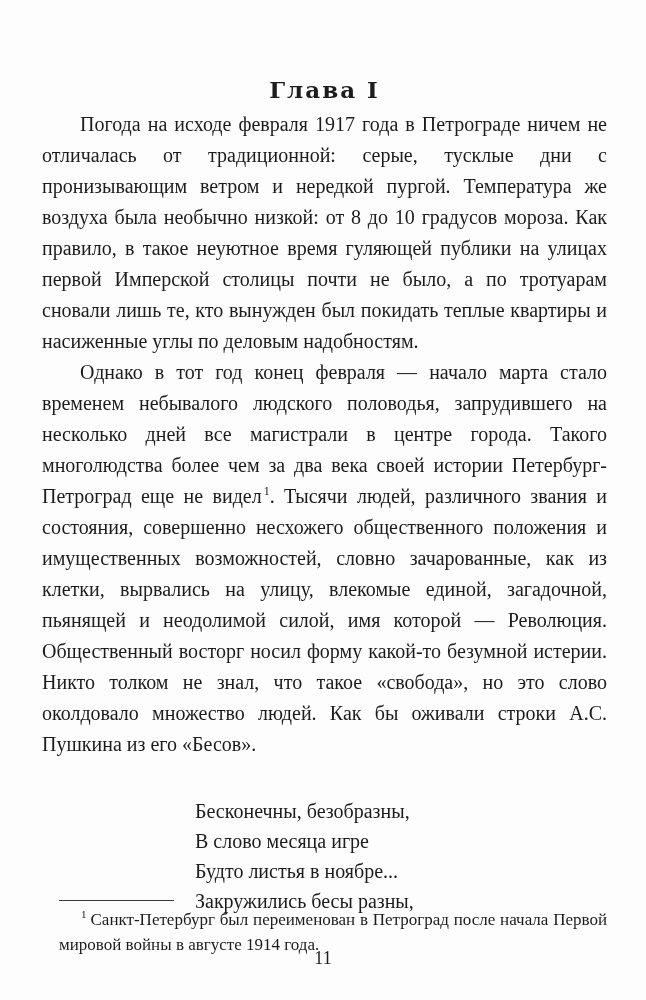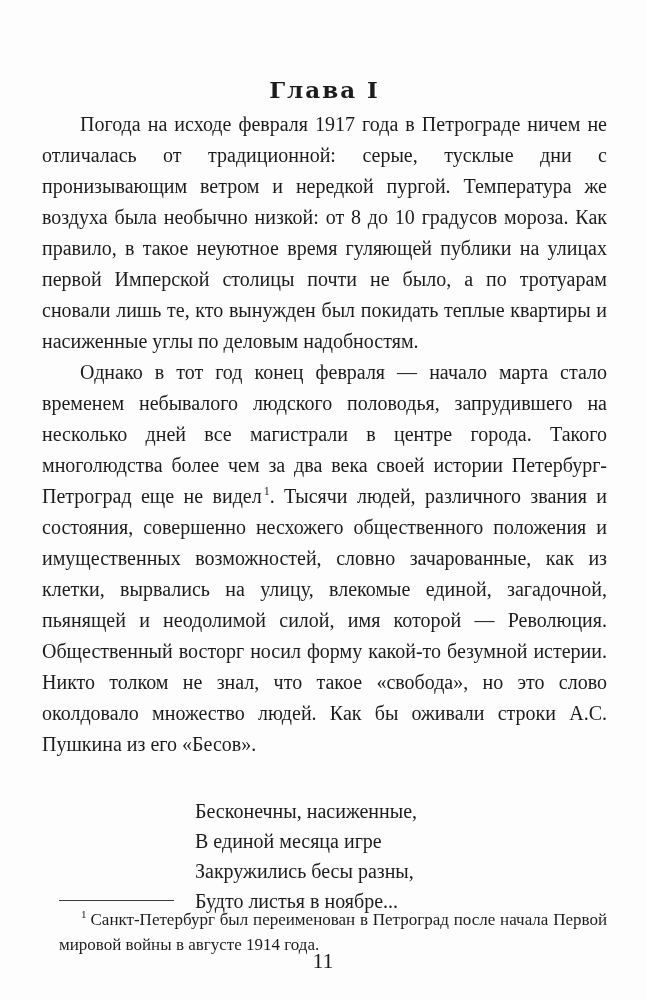--- a/index.html
+++ b/index.html
@@ -77,21 +77,21 @@
     font-size: 11px;
     line-height: 0;
     margin-right: 4px;
   }
   .page-number {
     position: absolute;
     left: 0;
     right: 0;
     top: 948px;
     text-align: center;
-    font-size: 22px;
+    font-size: 18px;
   }
 </style>
 </head>
 <body>
 
 <div class="page">
 
   <div class="chapter-label">Глава I</div>
 
 
@@ -99,24 +99,24 @@
     <p>
       <span>Погода на исходе февраля 1917 года в Петрограде ничем не отличалась от традиционной: серые, тусклые дни с пронизывающим ветром и нередкой пургой. Температура же воздуха была необычно низкой: от 8 до 10 градусов мороза. Как правило, в такое неуютное время гуляющей публики на улицах первой Имперской столицы почти не было, а по тротуарам сновали лишь те, кто вынужден был покидать теплые квартиры и насиженные углы по деловым надобностям.</span>
     </p>
     <p>
       <span>Однако в тот год конец февраля — начало марта стало временем небывалого людского половодья, запрудившего на несколько дней все магистрали в центре города. Такого многолюдства более чем за два века своей истории Петербург-Петроград еще не видел</span><sup class="fnref">1</sup><span>. Тысячи людей, различного звания и состояния, совершенно несхожего общественного положения и имущественных возможностей, словно зачарованные, как из клетки, вырвались на улицу, влекомые единой, загадочной, пьянящей и неодолимой силой, имя которой — Революция. Общественный восторг носил форму какой-то безумной истерии. Никто толком не знал, что такое «свобода», но это слово околдовало множество людей. Как бы оживали строки А.С. Пушкина из его «Бесов».</span>
     </p>
   </div>
 
   <div class="poem">
     <div class="stanza">
-      <div class="poem-line">Бесконечны, насиженные,</div>
-      <div class="poem-line">В единой месяца игре</div>
+      <div class="poem-line">Бесконечны, безобразны,</div>
+      <div class="poem-line">В слово месяца игре</div>
+      <div class="poem-line">Будто листья в ноябре...</div>
       <div class="poem-line">Закружились бесы разны,</div>
-      <div class="poem-line">Будто листья в ноябре...</div>
     </div>
 
   </div>
 
   <div class="footnote-block">
     <div class="footnote-rule"></div>
     <p class="footnote-text">
       <sup>1</sup><span>Санкт-Петербург был переименован в Петроград после начала Первой мировой войны в августе 1914 года.</span>
     </p>
   </div>

